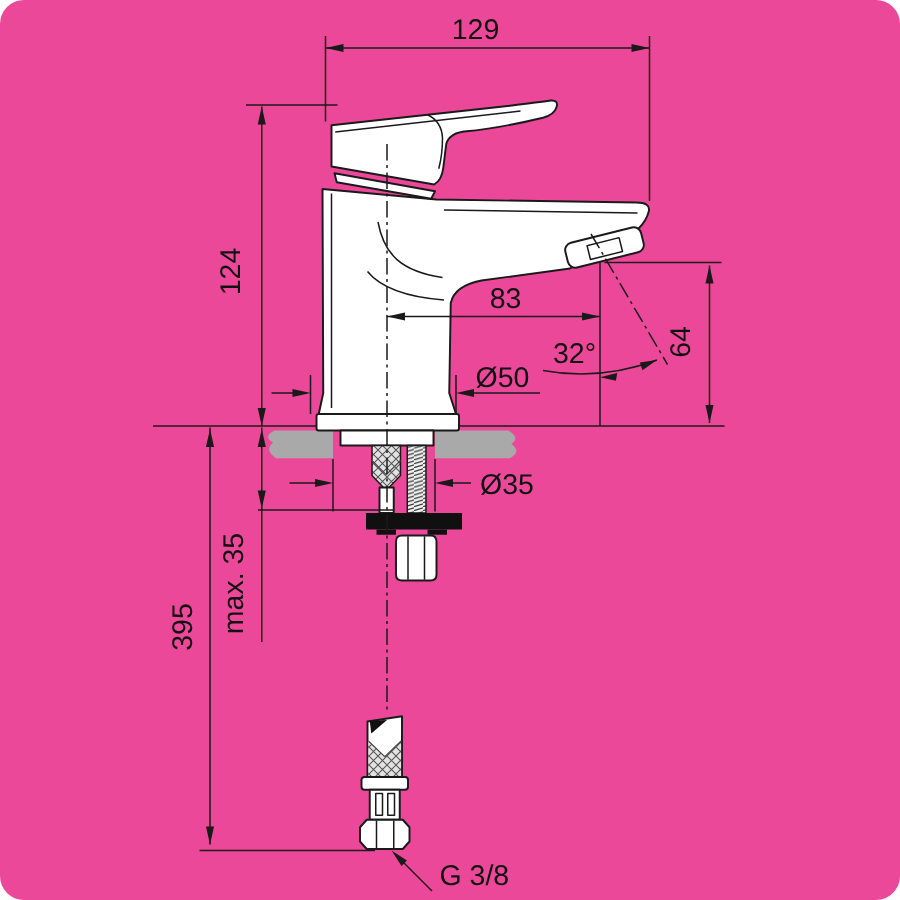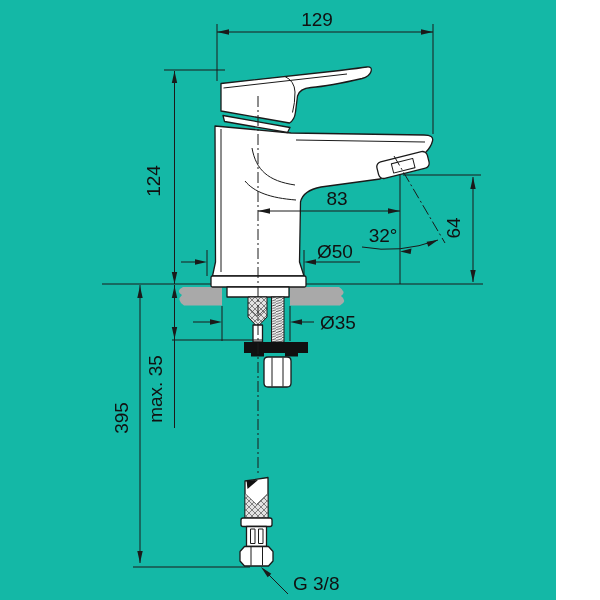--- a/index.html
+++ b/index.html
@@ -1,16 +1,16 @@
 <!DOCTYPE html>
 <html><head>
 <meta charset="utf-8">
 <style>
   html,body{margin:0;padding:0;background:#ffffff;}
-  .stage{width:556px;height:600px;position:relative;background:#14b8a6;overflow:hidden;}
+  .stage{width:600px;height:600px;position:relative;background:#ec4899;overflow:hidden;border-radius:16px;}
   svg{display:block;}
   .outline{fill:#ffffff;stroke:#1a1a1a;stroke-width:1.3;stroke-linejoin:round;}
   .detail{fill:none;stroke:#1a1a1a;stroke-width:1;stroke-linejoin:round;}
   .soft{fill:none;stroke:#4a4a4a;stroke-width:.8;}
   .dim{fill:none;stroke:#1a1a1a;stroke-width:1;}
   .cl{fill:none;stroke:#1a1a1a;stroke-width:1;stroke-dasharray:11 3 2 3;}
   .arr{fill:#1a1a1a;stroke:none;}
   .gray{fill:#a9a9a9;stroke:none;}
   .blackpart{fill:#101010;stroke:none;}
   text{font-family:"Liberation Sans","DejaVu Sans",sans-serif;font-size:19px;fill:#111;}

